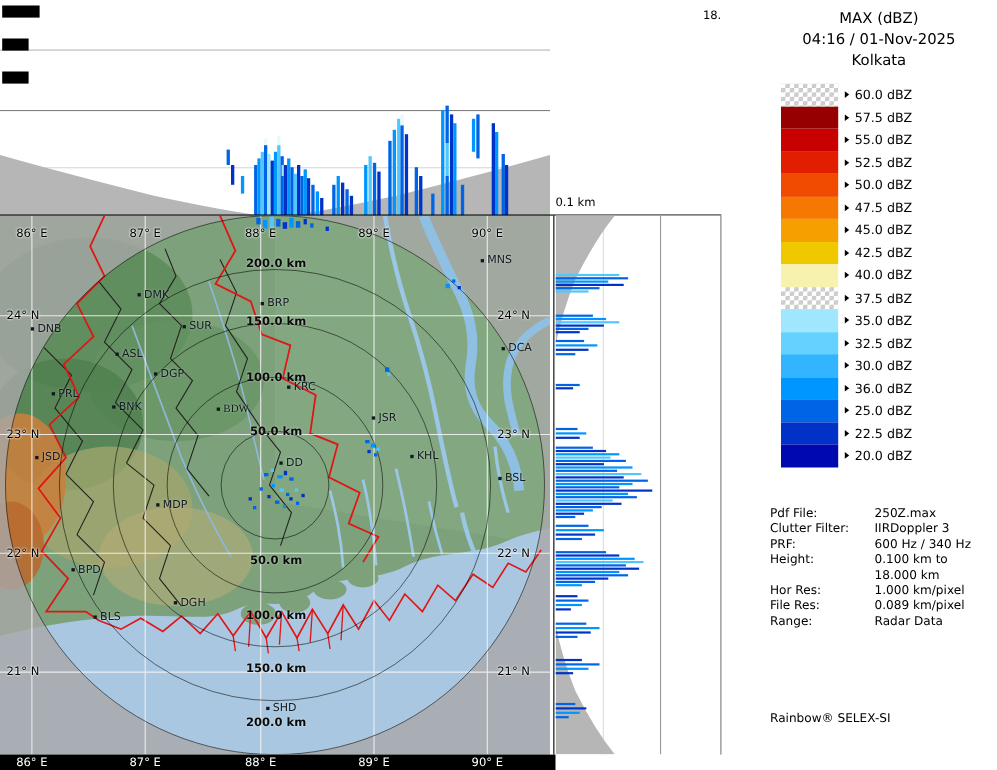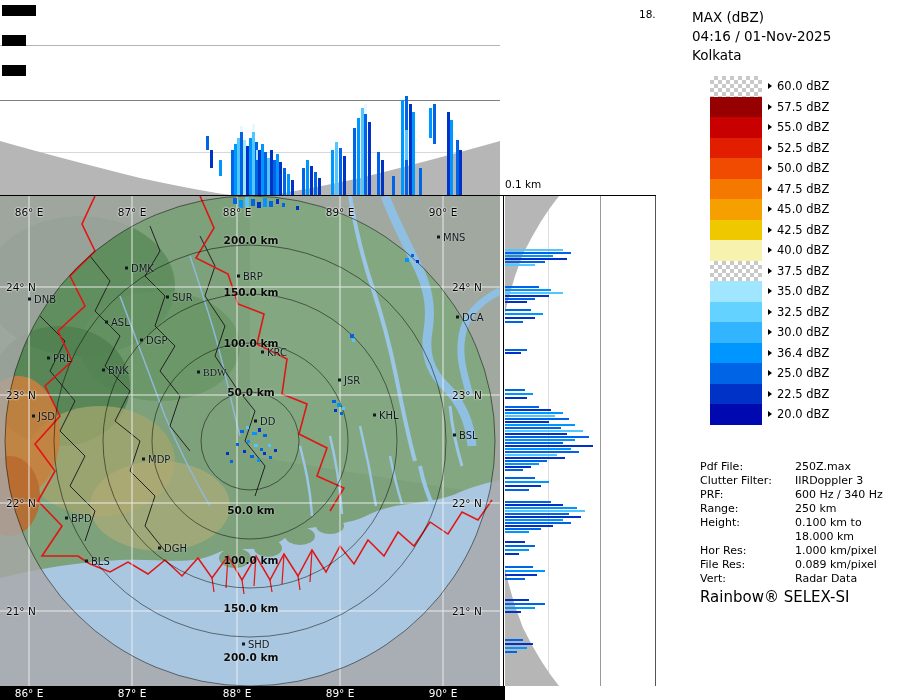--- a/index.html
+++ b/index.html
@@ -36,32 +36,32 @@
   .ringlab{position:absolute;transform:translate(-50%,-50%);font-size:10.5px;font-weight:bold;color:#0a0a0a;white-space:nowrap;text-shadow:0 0 2px rgba(255,255,255,.6)}
   .city{position:absolute;display:flex;align-items:center;gap:3px;transform:translateY(-50%);font-size:10px;color:#101820;white-space:nowrap;text-shadow:0 0 2px rgba(255,255,255,.5)}
   .city i{width:3px;height:3px;background:#101820;display:block;flex:0 0 3px}
   .bar{position:absolute}
 
   
   .axislab{position:absolute;font-size:10.5px;color:#000;white-space:nowrap}
 
   
   #legend-panel{position:absolute;left:656px;top:0;width:250px;height:700px;background:#fff}
-  #ptitle-block{padding-top:8px;padding-left:36px;}
+  #ptitle-block{padding-top:8px;padding-left:36px;text-align:center}
   #ptitle-block>div{font-size:13.5px;line-height:19px}
   #legend-scale{position:absolute;left:54px;top:76px}
   .lrow{display:flex;align-items:center;height:20.5px}
   .sw{width:52px;height:20.5px;flex:0 0 52px}
   .checker{background-image:linear-gradient(45deg,#c9c9c9 25%,transparent 25%,transparent 75%,#c9c9c9 75%),linear-gradient(45deg,#c9c9c9 25%,#fff 25%,#fff 75%,#c9c9c9 75%);background-position:0 0,4px 4px;background-size:8px 8px}
   .tri{width:0;height:0;border-left:4px solid #000;border-top:3px solid transparent;border-bottom:3px solid transparent;margin:0 5px 0 6px;flex:0 0 4px}
   .llab{font-size:11.5px}
   #meta{position:absolute;left:44px;top:459px;font-size:11px}
   .mrow{display:flex;height:14px;align-items:center}
   .mlab{width:95px;flex:0 0 95px}
-  #brand{position:absolute;left:44px;top:588px;font-size:15px}
+  #brand{position:absolute;left:44px;top:646px;font-size:11px}
 </style>
 </head>
 <body>
 
 <div id="top-panel">
   <div class="hgrid" style="top:45px;background:#b5b5b5"></div>
   <div class="hgrid" style="top:100px;background:#808080"></div>
   <div class="hgrid" style="top:152px;background:#d8d8d8"></div>
   <svg width="500" height="196">
     <path d="M0,196 L0,141 Q60,158 140,178 Q205,192 238,196 Z" fill="#b6b6b6"></path>
@@ -521,21 +521,21 @@
         <span class="llab">32.5 dBZ</span>
       </div>
       <div class="lrow">
         <span class="sw" style="background: rgb(50, 180, 255);"></span>
         <span class="tri"></span>
         <span class="llab">30.0 dBZ</span>
       </div>
       <div class="lrow">
         <span class="sw" style="background: rgb(0, 150, 255);"></span>
         <span class="tri"></span>
-        <span class="llab">36.4 dBZ</span>
+        <span class="llab">36.0 dBZ</span>
       </div>
       <div class="lrow">
         <span class="sw" style="background: rgb(0, 100, 230);"></span>
         <span class="tri"></span>
         <span class="llab">25.0 dBZ</span>
       </div>
       <div class="lrow">
         <span class="sw" style="background: rgb(0, 50, 200);"></span>
         <span class="tri"></span>
         <span class="llab">22.5 dBZ</span>
@@ -553,38 +553,34 @@
       </div>
       <div class="mrow">
         <span class="mlab">Clutter Filter:</span>
         <span class="mval">IIRDoppler 3</span>
       </div>
       <div class="mrow">
         <span class="mlab">PRF:</span>
         <span class="mval">600 Hz / 340 Hz</span>
       </div>
       <div class="mrow">
-        <span class="mlab">Range:</span>
-        <span class="mval">250 km</span>
-      </div>
-      <div class="mrow">
         <span class="mlab">Height:</span>
         <span class="mval">0.100 km to</span>
       </div>
       <div class="mrow">
         <span class="mlab"></span>
         <span class="mval">18.000 km</span>
       </div>
       <div class="mrow">
         <span class="mlab">Hor Res:</span>
         <span class="mval">1.000 km/pixel</span>
       </div>
       <div class="mrow">
         <span class="mlab">File Res:</span>
         <span class="mval">0.089 km/pixel</span>
       </div>
       <div class="mrow">
-        <span class="mlab">Vert:</span>
+        <span class="mlab">Range:</span>
         <span class="mval">Radar Data</span>
       </div>
     </div>
   <div id="brand">Rainbow® SELEX-SI</div>
 </div>
 
 </body></html>

